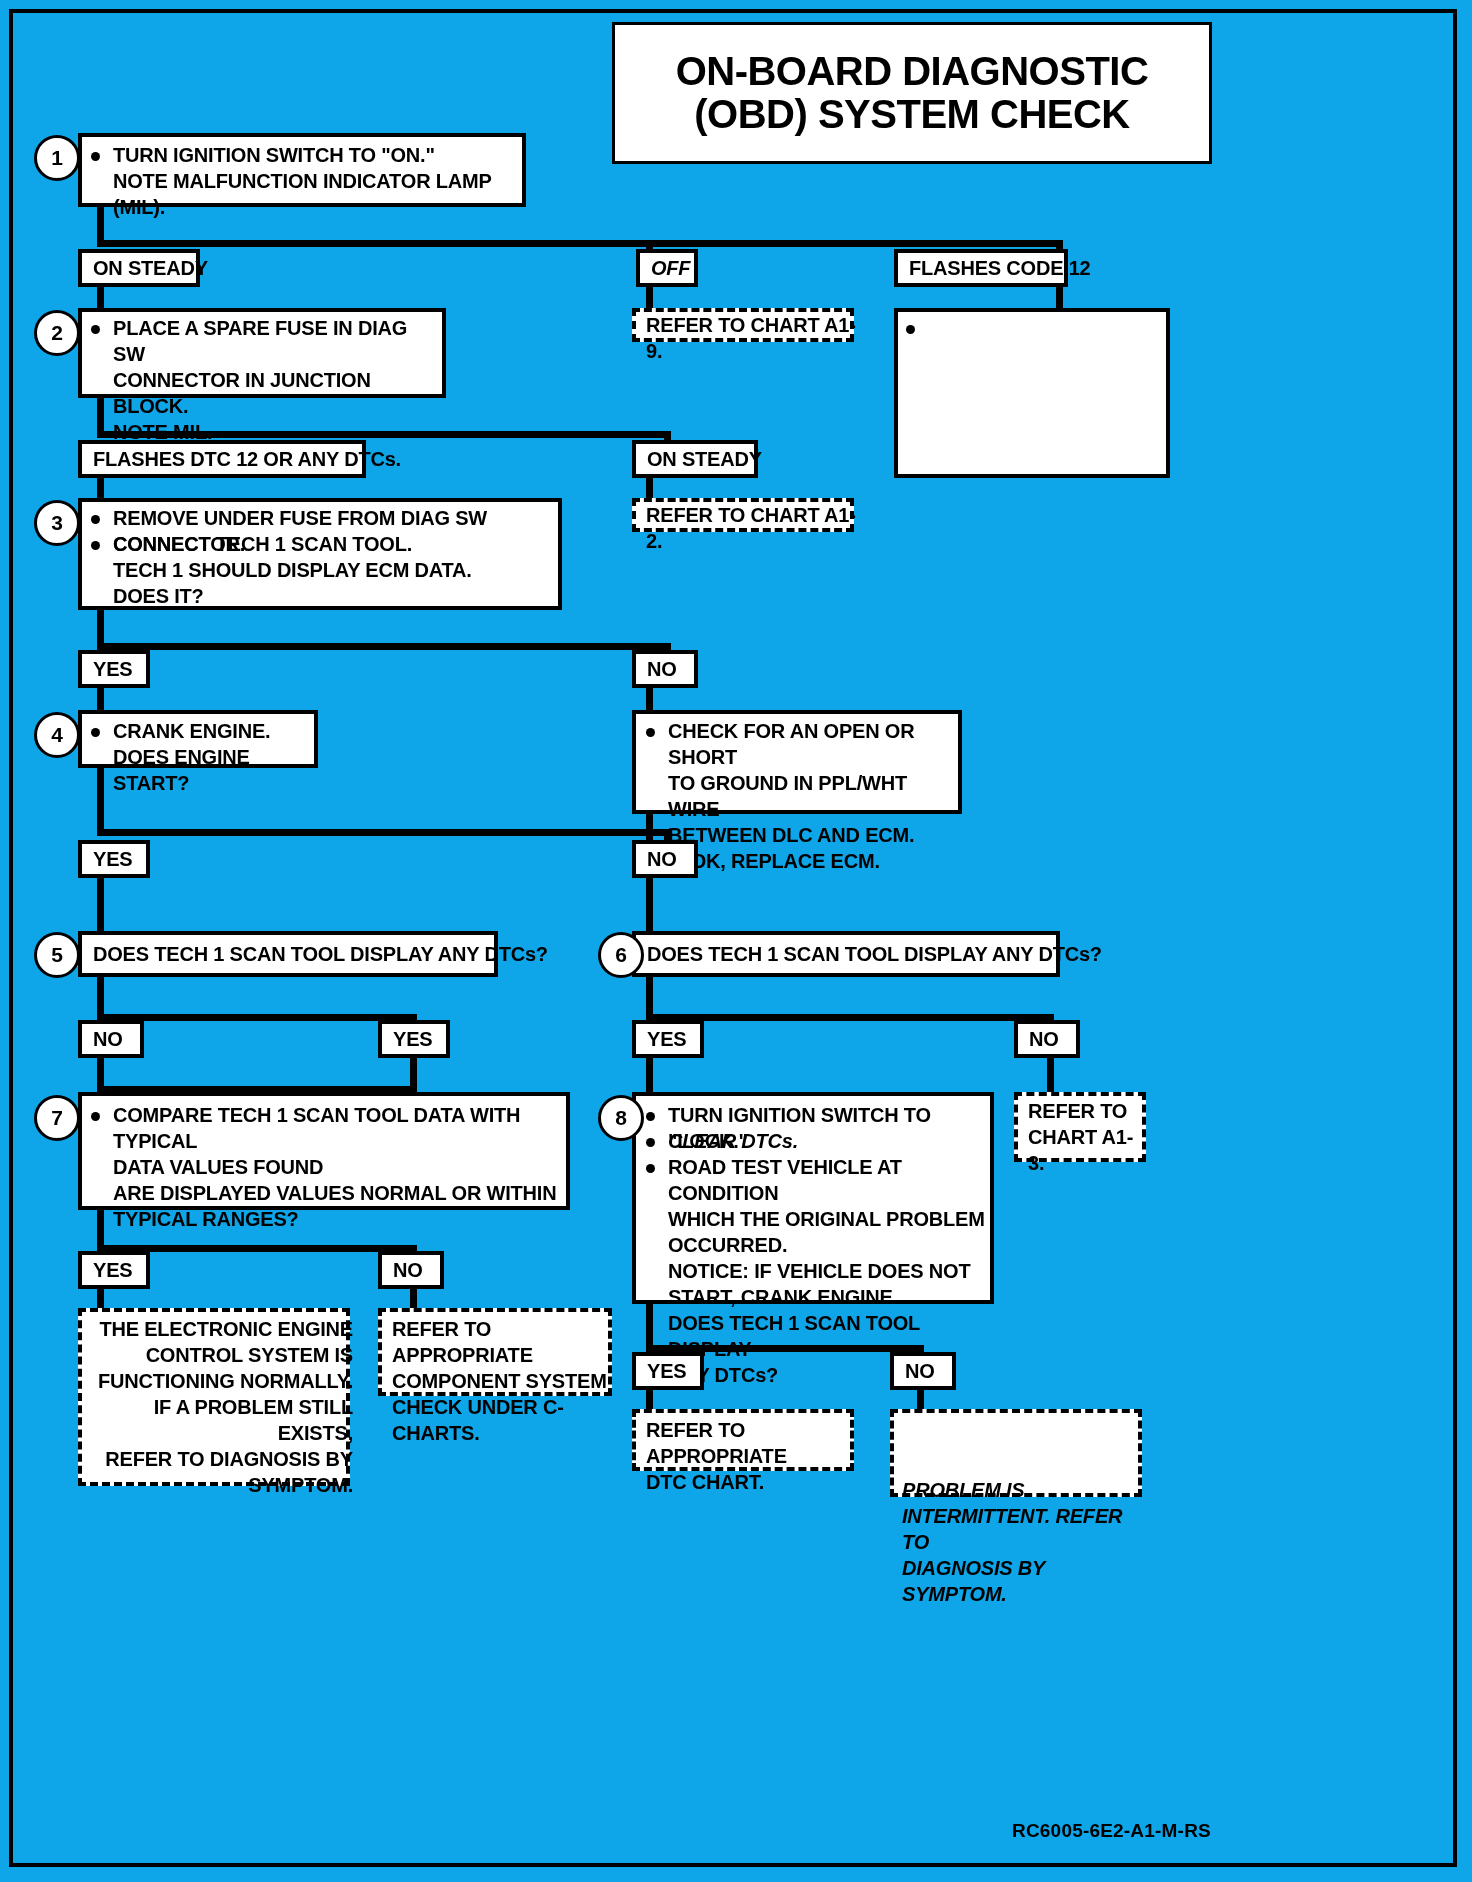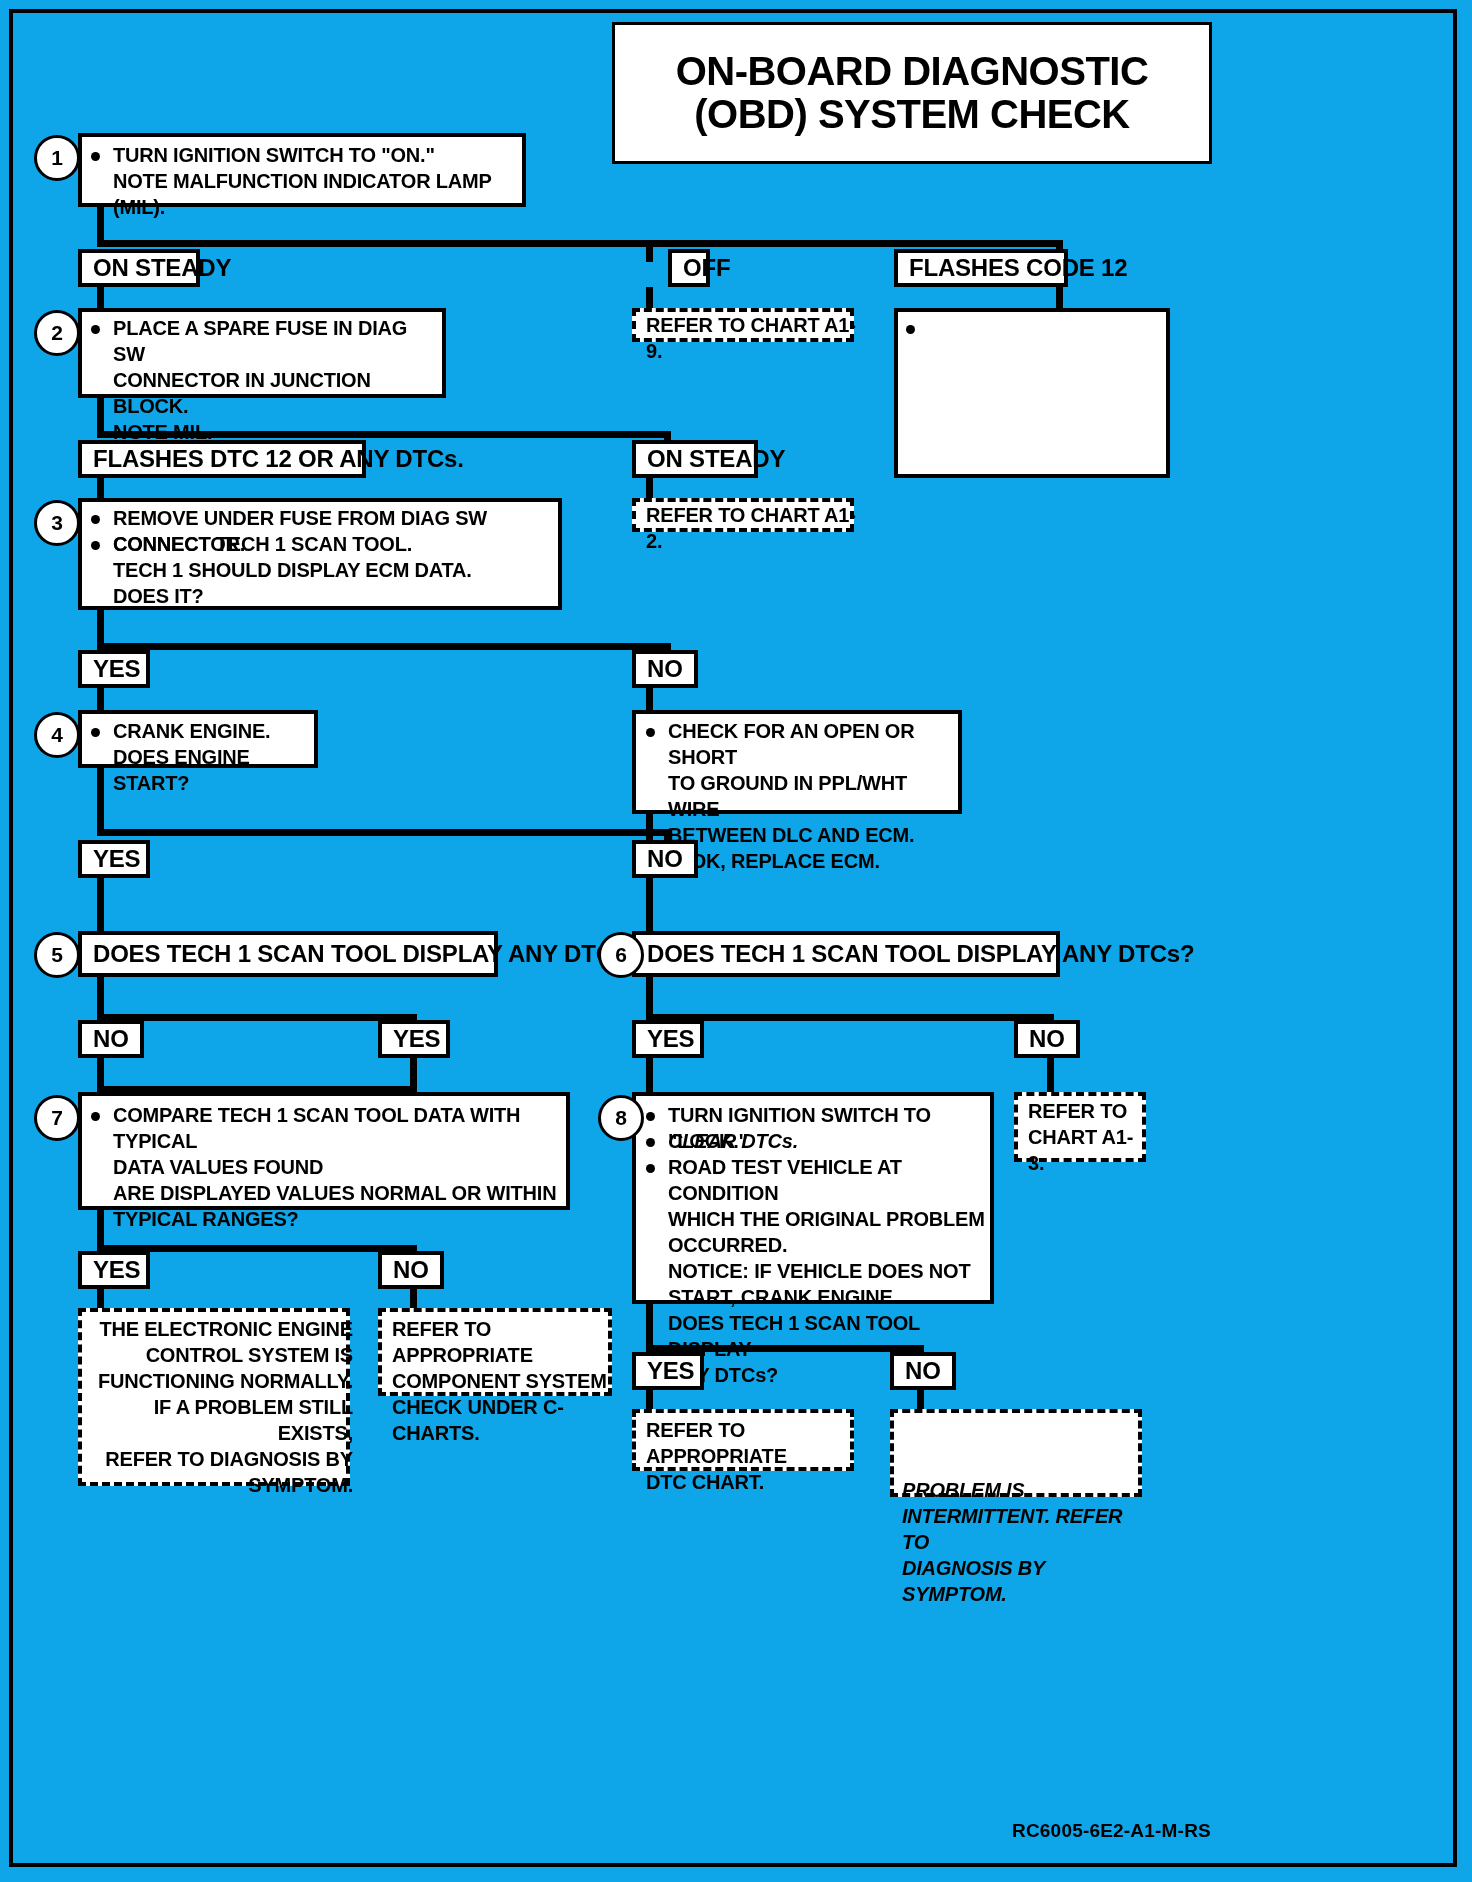--- a/index.html
+++ b/index.html
@@ -8,21 +8,21 @@
   #frame{position:absolute;left:9px;top:9px;width:1448px;height:1858px;border:4px solid #000;box-sizing:border-box;}
 
   .box{position:absolute;box-sizing:border-box;border:4px solid #000;background:#fff;}
   .dashed{border:4px dashed #000;}
   .title-box{position:absolute;box-sizing:border-box;border:3px solid #000;background:#fff;
              display:flex;align-items:center;justify-content:center;text-align:center;}
   .title-box span{font-weight:bold;font-size:40px;line-height:1.08;letter-spacing:-0.5px;}
 
   .lblL{position:absolute;box-sizing:border-box;border:4px solid #000;background:#fff;
        display:flex;align-items:center;padding-left:11px;}
-  .lblL span{font-weight:bold;font-size:24px;letter-spacing:-0.2px;white-space:nowrap;}
+  .lblL span{font-weight:bold;font-size:20px;letter-spacing:-0.2px;white-space:nowrap;}
 
   .txt{position:absolute;font-weight:bold;font-size:20px;line-height:26px;letter-spacing:-0.2px;white-space:pre-line;}
   .txtS{position:absolute;font-weight:bold;font-size:19.5px;line-height:25px;letter-spacing:-0.3px;white-space:pre-line;}
 
   .bullet{position:absolute;width:9px;height:9px;border-radius:50%;background:#000;}
 
   .circ{position:absolute;width:40px;height:40px;border:3px solid #000;border-radius:50%;
         background:#fff;display:flex;align-items:center;justify-content:center;z-index:5;}
   .circ span{font-weight:bold;font-size:21px;}
 
@@ -51,21 +51,21 @@
 NOTE MALFUNCTION INDICATOR LAMP (MIL).</div>
 
  <div class="ln vl" style="left:97px;top:207px;height:40px;"></div>
  <div class="ln hl" style="left:97px;top:240px;width:966px;"></div>
  <div class="ln vl" style="left:646px;top:240px;height:22px;"></div>
  <div class="ln vl" style="left:1056px;top:240px;height:22px;"></div>
 
  <div class="lblL" style="left:78px;top:249px;width:122px;height:38px;">
       <span>ON STEADY</span>
     </div>
- <div class="lblL" style="left:668px;top:249px;width:42px;height:38px;">
+ <div class="lblL" style="left:636px;top:249px;width:62px;height:38px;font-style:italic;">
       <span>OFF</span>
     </div>
  <div class="lblL" style="left:894px;top:249px;width:174px;height:38px;">
       <span>FLASHES CODE 12</span>
     </div>
 
  <div class="ln vl" style="left:97px;top:287px;height:24px;"></div>
  <div class="ln vl" style="left:646px;top:287px;height:24px;"></div>
  <div class="ln vl" style="left:1056px;top:287px;height:24px;"></div>
 

